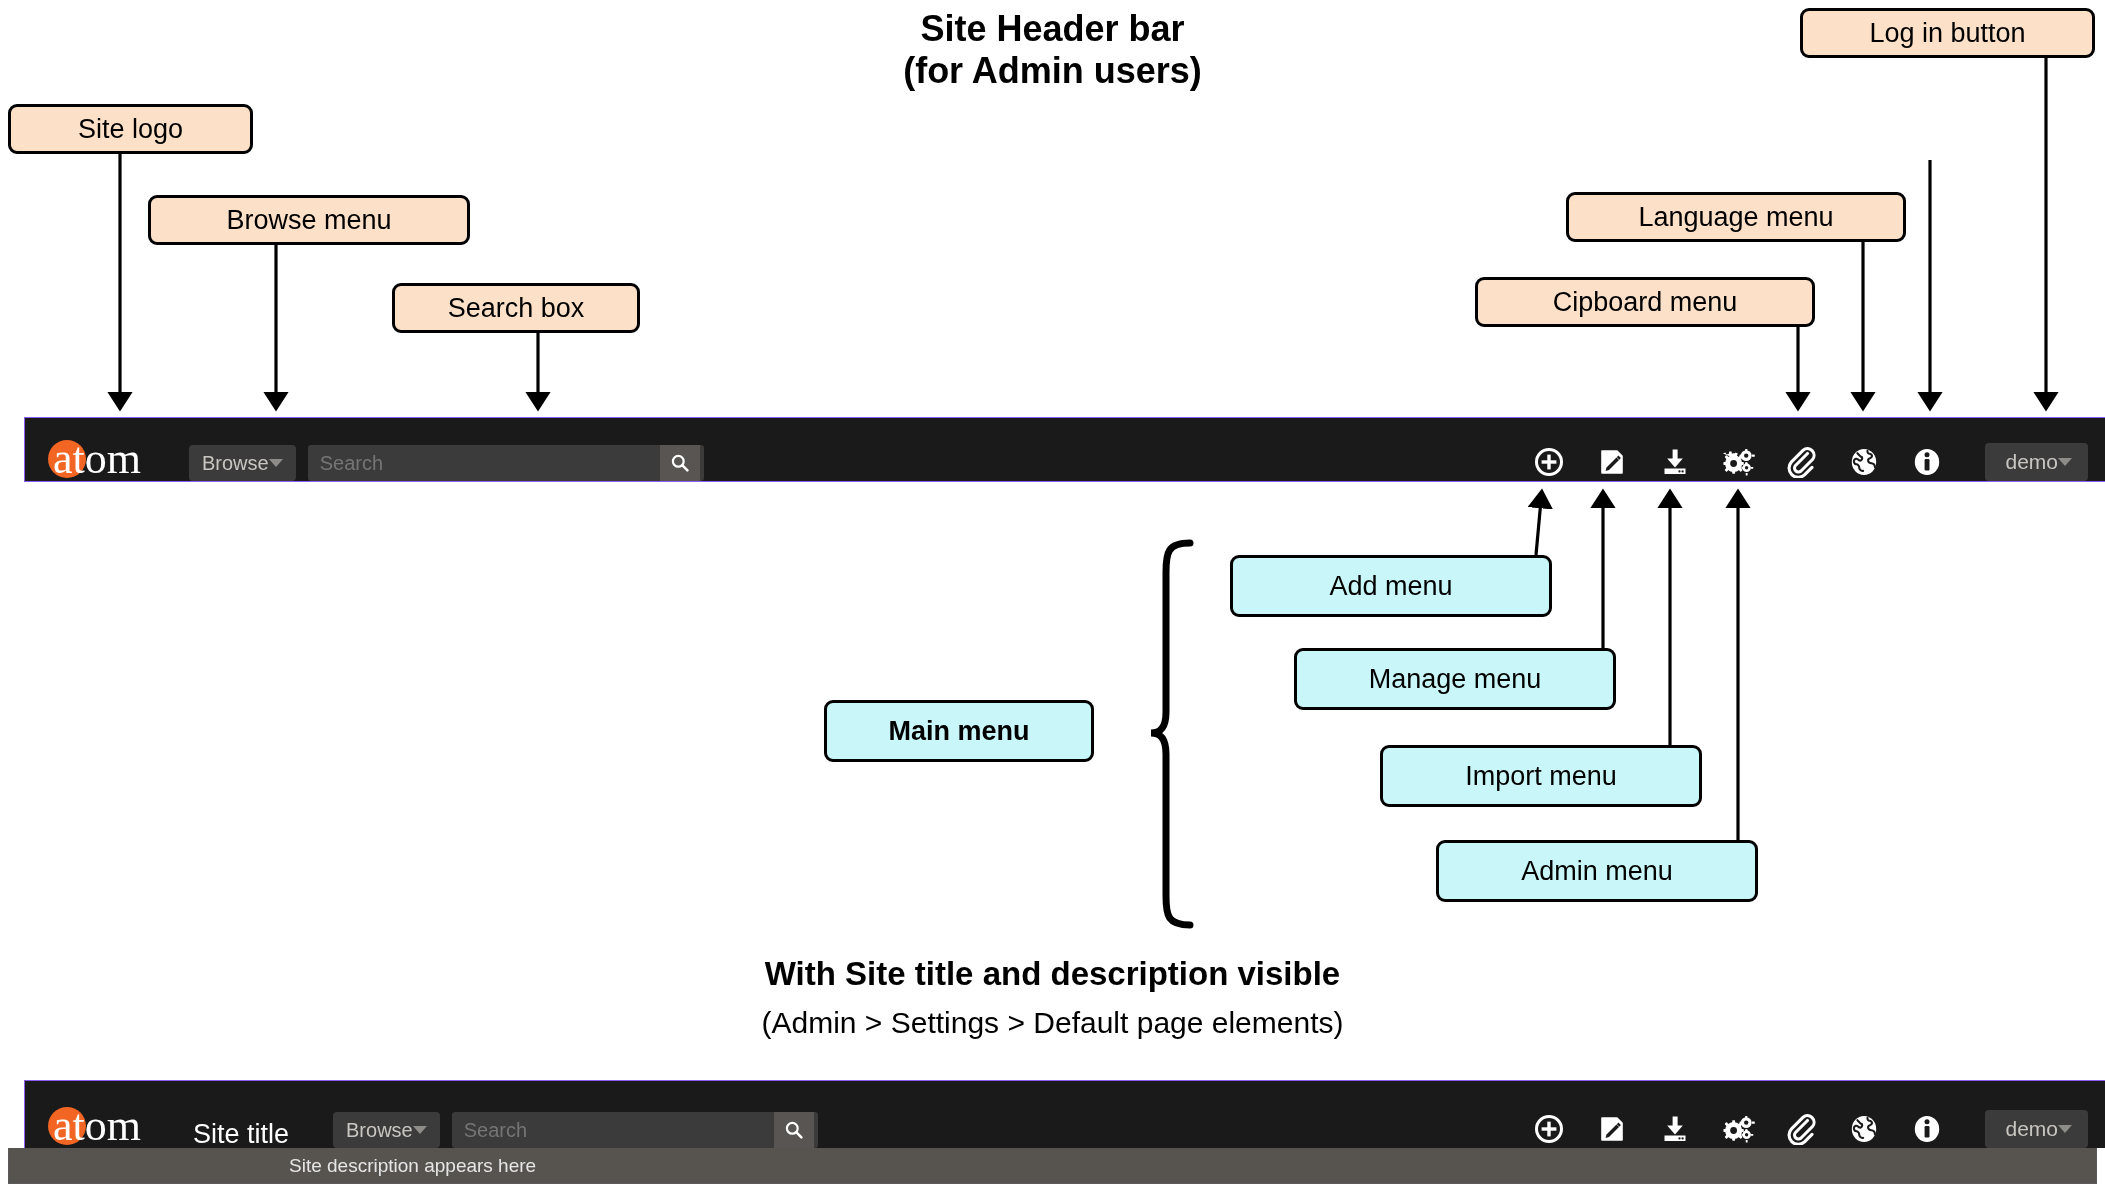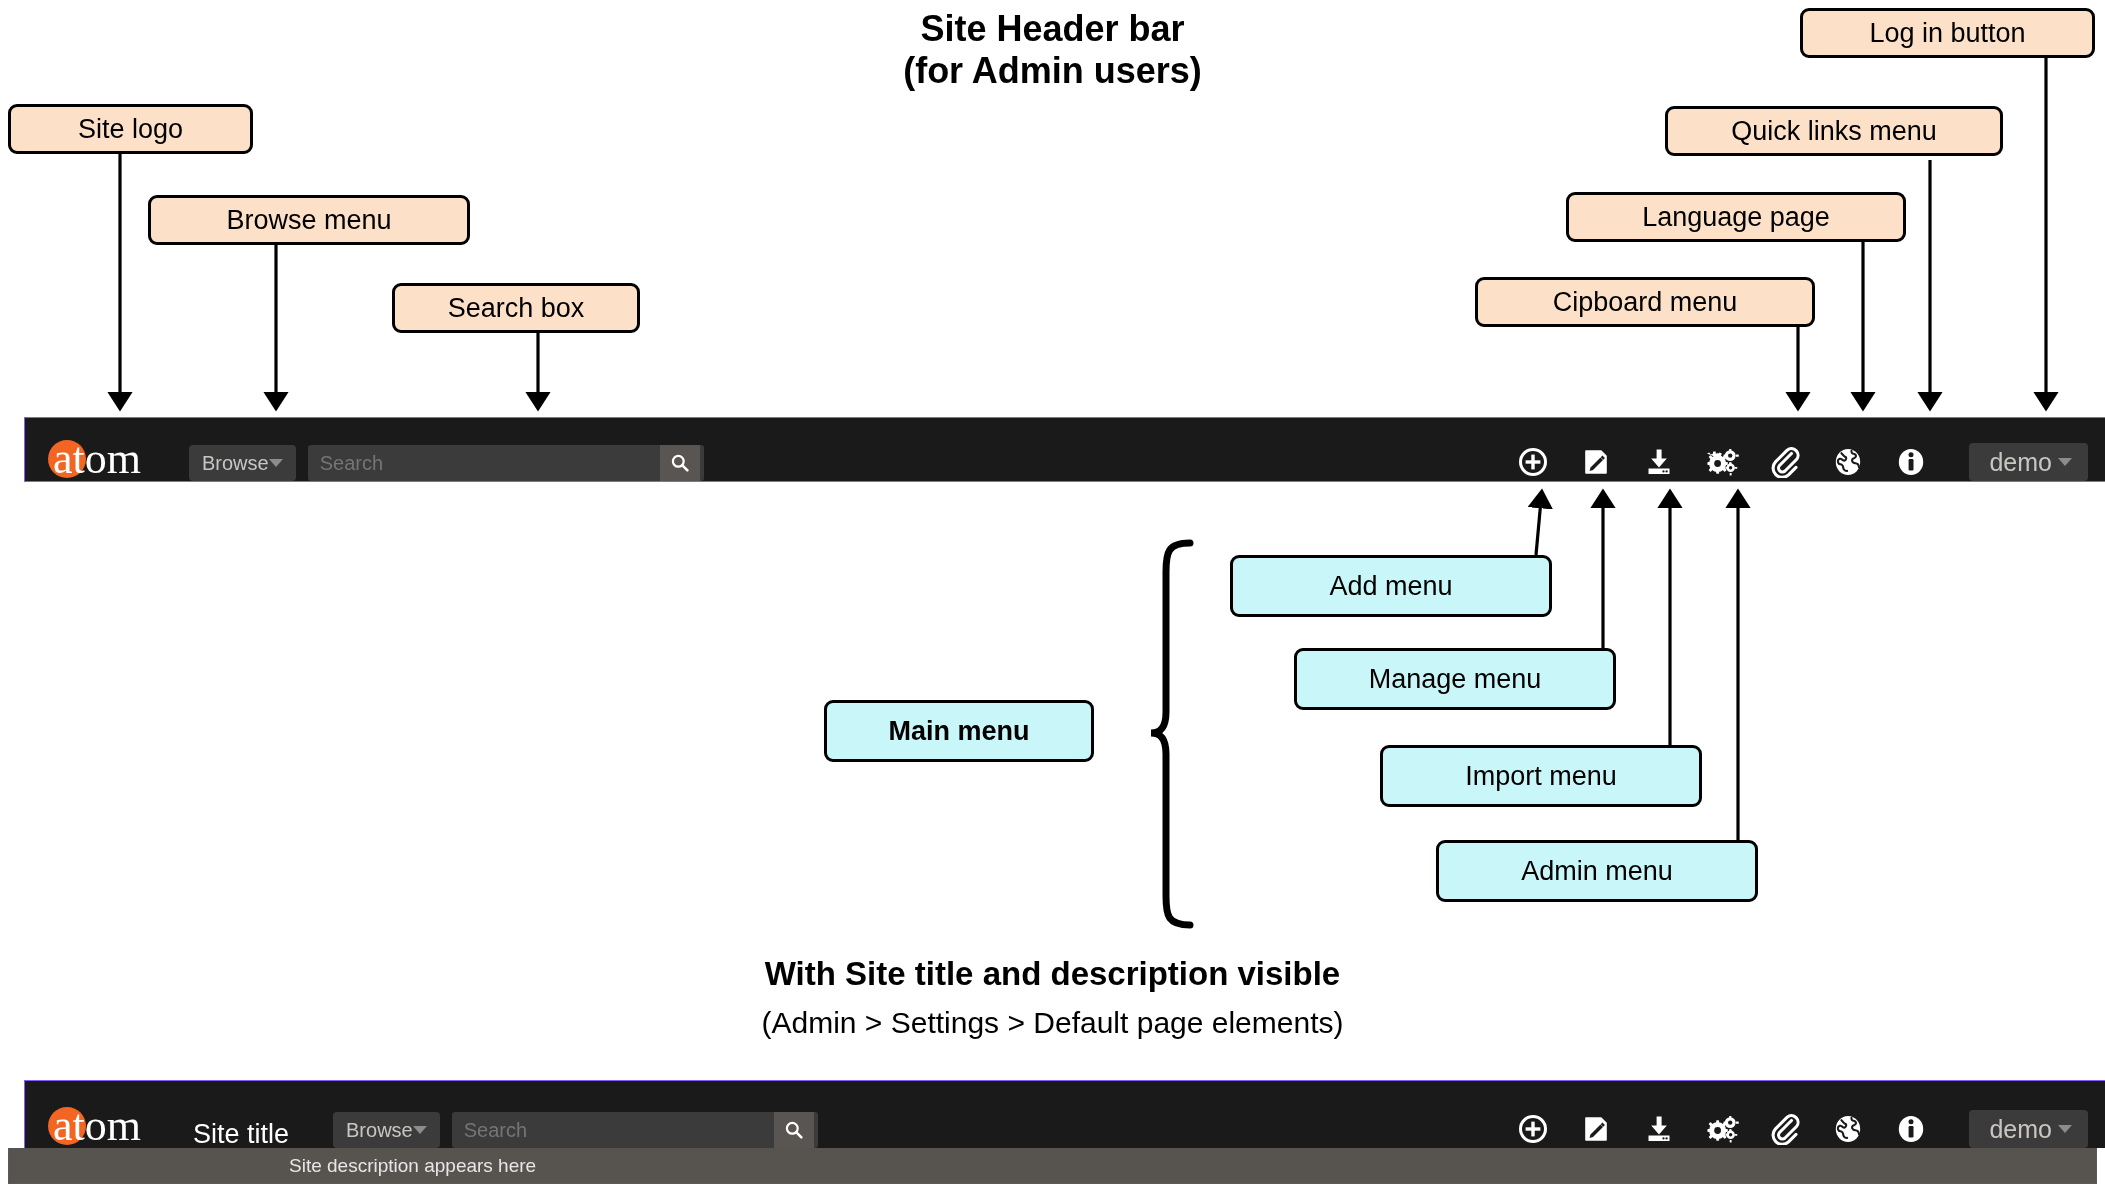--- a/index.html
+++ b/index.html
@@ -210,28 +210,28 @@
     display: flex;
     align-items: center;
     justify-content: center;
     flex: none;
   }
   .hdr-icon svg { display: block; }
 
   .user-btn {
     display: flex;
     align-items: center;
-    gap: 6px;
+    gap: 0;
     background: #3b3b3b;
     border-radius: 4px;
     height: 38px;
     padding: 0 16px 0 20px;
     margin-left: 12px;
     color: #c9c6c2;
-    font-size: 25px;
+    font-size: 21px;
     white-space: nowrap;
   }
 </style>
 </head>
 <body>
 
 <div id="page">
 
   <div class="diagram-title" id="title-main">
     <span>Site Header bar</span>
@@ -293,26 +293,23 @@
 
   <div class="callout peach" style="left:392px; top:283px; width:248px; height:50px;">
     <span>Search box</span>
   </div>
 
   <div class="callout peach" style="left:1475px; top:277px; width:340px; height:50px;">
     <span>Cipboard menu</span>
   </div>
 
   <div class="callout peach" style="left:1566px; top:192px; width:340px; height:50px;">
-    <span>Language page</span>
-  </div>
-
-  <div class="callout peach" style="left:1665px; top:106px; width:338px; height:50px;">
-    <span>Quick links menu</span>
-  </div>
+    <span>Language menu</span>
+  </div>
+
 
   <div class="callout peach" style="left:1800px; top:8px; width:295px; height:50px;">
     <span>Log in button</span>
   </div>
 
   <div class="callout cyan bold" style="left:824px; top:700px; width:270px; height:62px;">
     <span>Main menu</span>
   </div>
 
   <div class="callout cyan" style="left:1230px; top:555px; width:322px; height:62px;">

